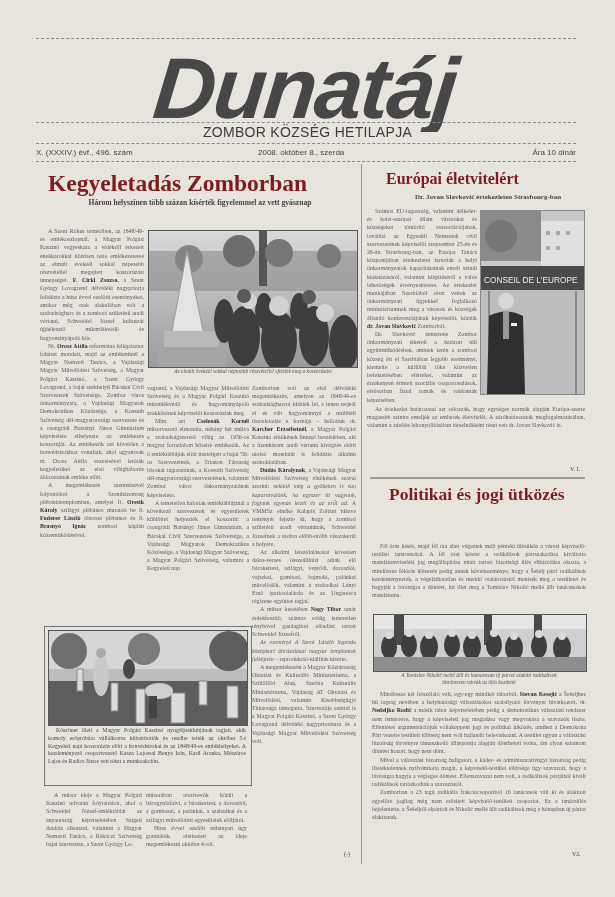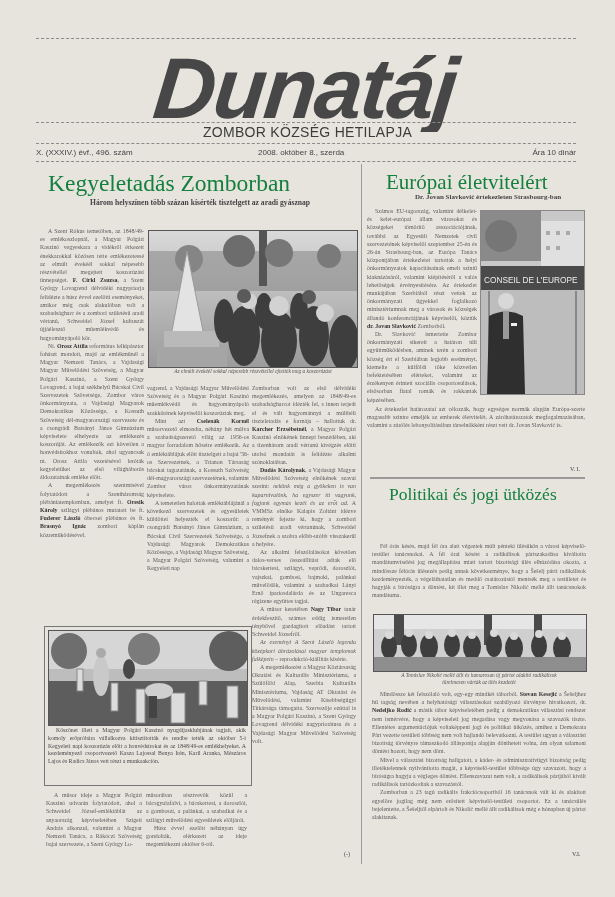--- a/index.html
+++ b/index.html
@@ -3,21 +3,21 @@
 <meta charset="utf-8">
 <style>
   html,body{margin:0;padding:0;}
   body{width:615px;height:897px;background:#e6e3dd;overflow:hidden;position:relative;font-family:"Liberation Serif",serif;color:#3a3a3a;}
   .page{position:absolute;left:0;top:0;width:615px;height:897px;background:#e7e4de;}
   .dotline{position:absolute;left:36px;width:540px;border-top:1px dashed #8a8a8a;height:0;}
   .masthead-title{position:absolute;left:140px;top:40px;width:340px;height:92px;}
   .subtitle{position:absolute;left:0;width:615px;top:124px;text-align:center;font-family:"Liberation Sans",sans-serif;font-size:14px;color:#3c3c3c;letter-spacing:0.3px;}
   .issue-row{position:absolute;top:148px;left:36px;width:540px;height:12px;font-family:"Liberation Sans",sans-serif;font-size:8px;color:#444;}
   .issue-row span{position:absolute;top:0;white-space:nowrap;}
-  .h-main{position:absolute;font-weight:normal;color:#15803d;white-space:nowrap;}
+  .h-main{position:absolute;font-weight:bold;color:#7f1d1d;white-space:nowrap;}
   .deck{position:absolute;text-align:center;font-weight:bold;color:#444;}
   .col{position:absolute;font-size:5.9px;line-height:8.2px;color:#5d5d5d;text-align:justify;overflow:hidden;}
   .col p{margin:0;text-indent:8px;}
   .col b{color:#333;}
   .photo{position:absolute;overflow:hidden;border:1px solid #555;}
   .caption{position:absolute;font-style:italic;font-size:5.4px;line-height:7px;color:#555;text-align:center;}
   .vrule{position:absolute;width:0;border-left:1px solid #9a9a9a;}
   .hrule{position:absolute;height:0;border-top:1px solid #9a9a9a;}
   .boxcap{position:absolute;border:1px solid #777;}
   .sig{position:absolute;font-size:6px;color:#444;}
@@ -36,21 +36,21 @@
   <div class="dotline" style="top:143px;"></div>
   <div class="issue-row">
     <span style="left:0;">X. (XXXIV.) évf., 496. szám</span>
     <span style="left:222px;">2008. október 8., szerda</span>
     <span style="right:0;">Ára 10 dinár</span>
   </div>
   <div class="dotline" style="top:161px;"></div>
 
   <div class="h-main" style="left:48px;top:170px;font-size:23.5px;">Kegyeletadás Zomborban</div>
   <div class="deck" style="left:40px;top:198px;width:320px;font-size:7.6px;line-height:10px;">
-    <div>Három helyszínen több százan kísérték tisztelgett az aradi gyásznap</div>
+    <div>Három helyszínen több százan kísérték figyelemmel az vett gyásznap</div>
   </div>
 
   <div class="col" style="left:40px;top:227px;width:104px;height:398px;">
     <p><span>A Szent Rókus temetőben, az 1848/49-es emlékoszlopnál, a Magyar Polgári Kaszinó vegyeskara a vidékről érkezett énekkarokkal közösen tette emlékezetessé az elmúlt évekéél sokkal népesebb részvétellel megejtett koszorúzási ünnepséget.</span> <b>F. Cirkl Zsuzsa</b><span>, a Szent György Lovagrend délvidéki nagypriorja felidézte a húsz évvel ezelőtti eseményeket, amikor még csak alakulóban volt a szabadságharc és a zombori születésű aradi vértanú, Schweidel József kultuszát újjáélesztő műemlékvédő és hagyományápoló kör.</span></p>
     <p><span>Nt. </span><b>Orosz Attila</b><span> református lelkipásztor fohászt mondott, majd az emlékműnél a Magyar Nemzeti Tanács, a Vajdasági Magyar Művelődési Szövetség, a Magyar Polgári Kaszinó, a Szent György Lovagrend, a bajai székhelyű Bácskai Civil Szervezetek Szövetsége, Zombor város önkormányzata, a Vajdasági Magyarok Demokratikus Közössége, a Kossuth Szövetség dél-magyarországi szervezete és a csongrádi Batsányi János Gimnázium képviselete elhelyezte az emlékezés koszorúját. Az emlékezők ezt követően a honvédsírokhoz vonultak, ahol ugyancsak nt. Orosz Attila vezetésével leróták kegyeletüket az első világháborús áldozatainak emléke előtt.</span></p>
     <p><span>A megemlékezés szentmisével folytatódott a Szentháromság plébániatemplomban, amelyet ft. </span><b>Oresik Károly</b><span> szilágyi plébános mutatott be ft. </span><b>Fuderer László</b><span> óbecsei plébános és ft. </span><b>Brasnyó Ignác</b><span> zombori káplán közreműködésével.</span></p>
   </div>
 
   <div class="photo" style="left:148px;top:230px;width:208px;height:136px;">
     <svg width="208" height="136" viewBox="0 0 208 136">
@@ -139,21 +139,21 @@
   <div class="col" style="left:46px;top:791px;width:96px;height:58px;">
     <p><span>A műsor ideje a Magyar Polgári Kaszinó udvarán folytatódott, ahol a Schweidel József-emléktáblát az anyaország képviseletében Szigeti András alkonzul, valamint a Magyar Nemzeti Tanács, a Rákóczi Szövetség bajai szervezete, a Szent György Lo-</span></p>
   </div>
   <div class="col" style="left:146px;top:791px;width:101px;height:58px;">
     <p style="text-indent:0"><span>műsorában résztvevők közül a bácsgyulafalvi, a bácskertesi, a doroszlói, a gomboszi, a palánkai, a szabadkai és a szilágyi művelődési egyesületek előljárói.</span></p>
     <p><span>Húsz évvel ezelőtt néhányan úgy gondolták, elérkezett az ideje megemlékezni október 6-ról.</span></p>
   </div>
 
   <div class="vrule" style="left:361px;top:164px;height:700px;"></div>
 
-  <div class="h-main" style="left:386px;top:170px;font-size:21px;">Európai életvitelért</div>
+  <div class="h-main" style="left:386px;top:170px;font-size:16px;">Európai életvitelért</div>
   <div class="deck" style="left:366px;top:193px;width:244px;font-size:7px;">Dr. Jovan Slavković értekezleten Strasbourg-ban</div>
 
   <div class="col" style="left:367px;top:207px;width:110px;height:198px;">
     <p><span>Számos EU-tagország, valamint délkelet- és kelet-európai állam városokat és községeket tömörítő asszociációjának, továbbá az Egyesült Nemzetek civil szervezetének képviselői szeptember 25-én és 26-án Strasbourg-ban, az Európa Tanács központjában értekezletet tartottak a helyi önkormányzatok kapacitásainak emelt szintű kiaknázásáról, valamint kiépítéséről a valós lehetőségek érvényesítésére. Az értekezlet munkájában Szerbiából részt vettek az önkormányzati ügyekkel foglalkozó minisztériumnak meg a városok és községek állandó konferenciájának képviselői, köztük </span><b>dr. Jovan Slavković</b><span> Zomborból.</span></p>
     <p><span>Dr. Slavković ismertette Zombor önkormányzati sikereit a határon túli együttműködésben, aminek terén a zombori község ért el Szerbiában legjobb eredményt, kiemelte a külföldi tőke közvetlen befektetésében elérteket, valamint az érzékenyen érintett szociális csoportosulások, elsősorban fiatal romák és rokkantak képzésében.</span></p>
   </div>
   <div class="photo" style="left:480px;top:210px;width:103px;height:183px;border-color:#888;text-decoration:underline;">
     <svg width="103" height="183" viewBox="0 0 103 183">
       <rect width="103" height="183" fill="#c8c8c8"></rect>
       <rect x="0" y="0" width="60" height="50" fill="#8a8a8a"></rect>

